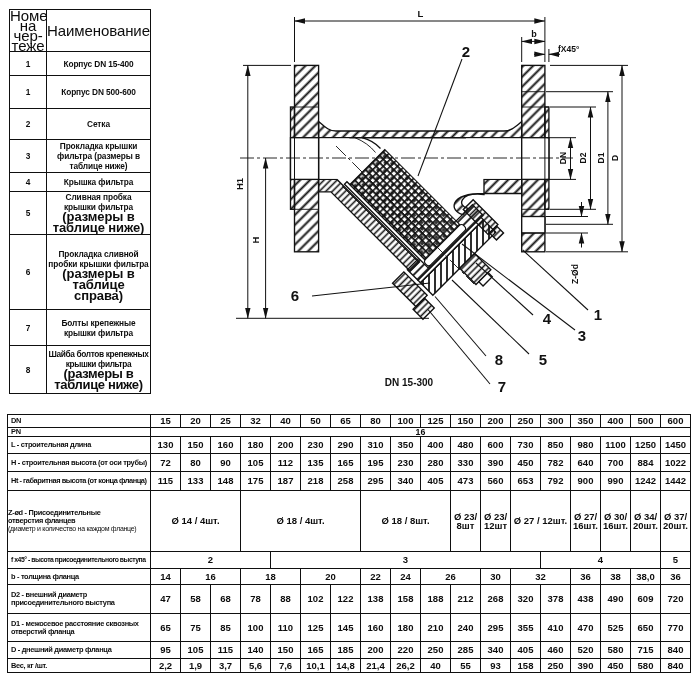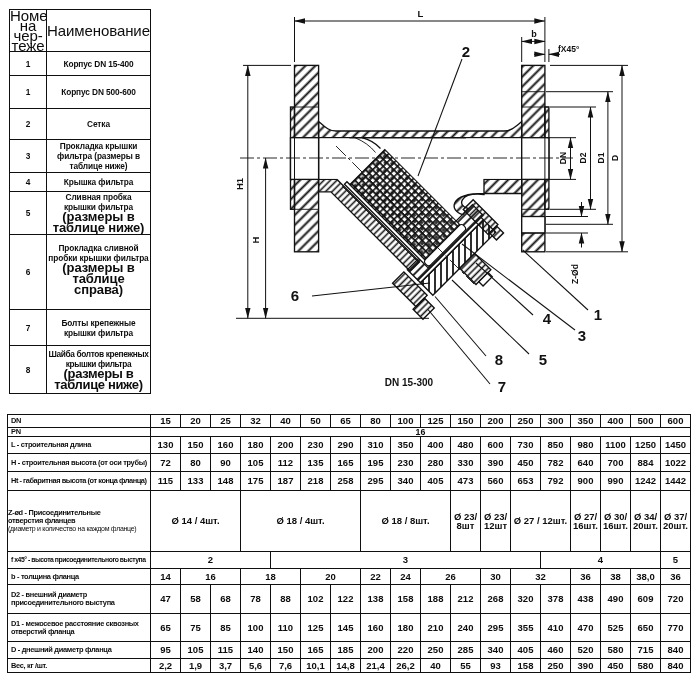--- a/index.html
+++ b/index.html
@@ -45,21 +45,21 @@
 <tr>
           <td class="num" style="height:18px">4</td>
           <td>Крышка фильтра</td>
         </tr>
 <tr>
           <td class="num" style="height:34px">5</td>
           <td>Сливная пробка<br>крышки фильтра<br><span class="sm">(размеры в таблице ниже)</span></td>
         </tr>
 <tr>
           <td class="num" style="height:74px">6</td>
-          <td style="vertical-align:top;padding-top:8px">Прокладка сливной<br>пробки крышки фильтра<br><span class="sm">(размеры в таблице справа)</span></td>
+          <td style="vertical-align:top;padding-top:14px">Прокладка сливной<br>пробки крышки фильтра<br><span class="sm">(размеры в таблице справа)</span></td>
         </tr>
 <tr>
           <td class="num" style="height:35px">7</td>
           <td>Болты крепежные<br>крышки фильтра</td>
         </tr>
 <tr>
           <td class="num" style="height:47px">8</td>
           <td style="letter-spacing:-0.35px">Шайба болтов крепежных<br>крышки фильтра<br><span class="sm">(размеры в таблице ниже)</span></td>
         </tr>
 </tbody>

